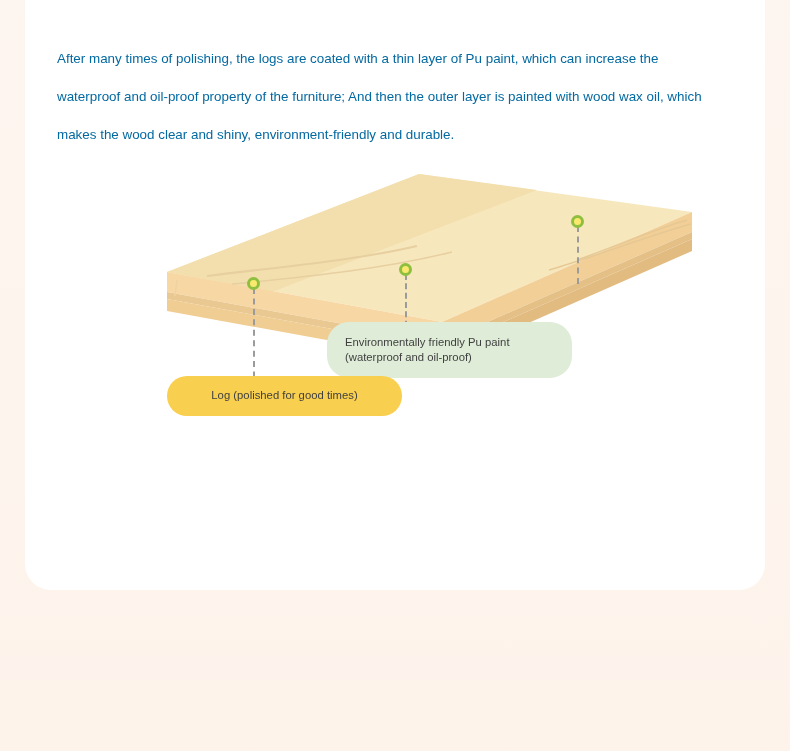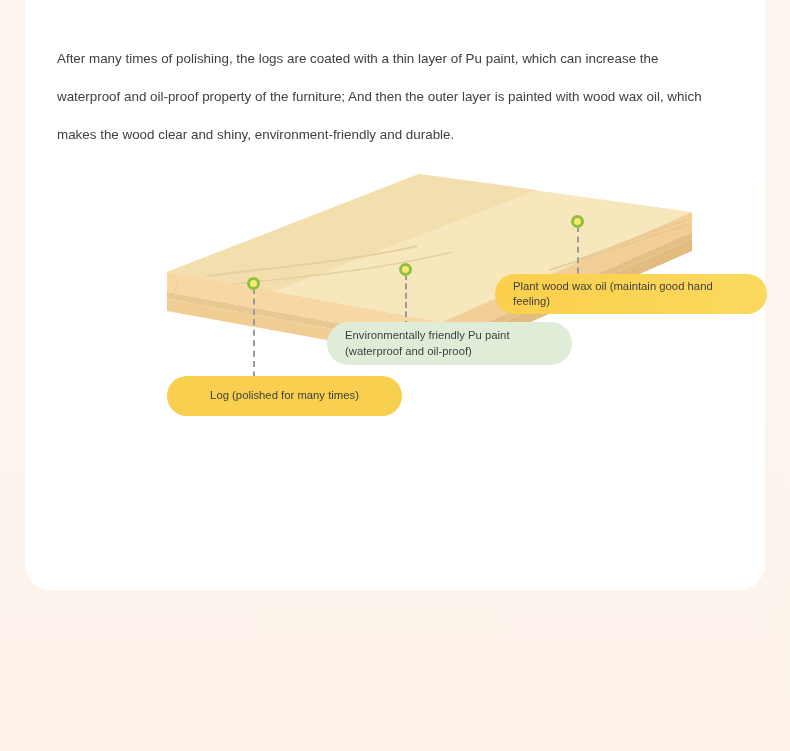--- a/index.html
+++ b/index.html
@@ -37,21 +37,21 @@
   .qa-title {
     font-size: 17.5px;
     color: #333333;
     font-weight: 400;
     letter-spacing: 0.1px;
     margin: 0 0 30px 0;
     line-height: 1.3;
   }
   .qa-body {
     font-size: 13.4px;
-    color: #404040;
+    color: #0369a1;
     line-height: 38px;
     margin: 0;
     max-width: 660px;
     font-weight: 400;
   }
 
   
   .diagram {
     position: relative;
     width: 700px;
@@ -94,21 +94,21 @@
     top: 212px;
     width: 235px;
     height: 40px;
     justify-content: center;
   }
   .pill-pu {
     background: #dfecd8;
     left: 270px;
     top: 158px;
     width: 245px;
-    height: 43px;
+    height: 56px;
   }
   .pill-wax {
     background: linear-gradient(90deg, #fbcf4b 0%, #fbd95e 100%);
     left: 438px;
     top: 110px;
     width: 272px;
     height: 40px;
     justify-content: center;
   }
 </style>
@@ -148,23 +148,22 @@
         </svg>
 
         <div class="leader" style="left:196px; top:124px; height:100px;"></div>
         <div class="leader" style="left:348px; top:110px; height:62px;"></div>
         <div class="leader" style="left:520px; top:62px; height:58px;"></div>
 
         <div class="marker" style="left:190px; top:113px;"></div>
         <div class="marker" style="left:342px; top:99px;"></div>
         <div class="marker" style="left:514px; top:51px;"></div>
 
-        <div class="pill pill-wax">Plant wood wax oil (maintain good hand feeling)</div>
 
         <div class="pill pill-pu">Environmentally friendly Pu paint (waterproof and oil-proof)</div>
 
-        <div class="pill pill-log">Log (polished for many times)</div>
+        <div class="pill pill-log">Log (polished for good times)</div>
 
       </div>
     </div>
   </div>
 
 </div>
 
 </body></html>

